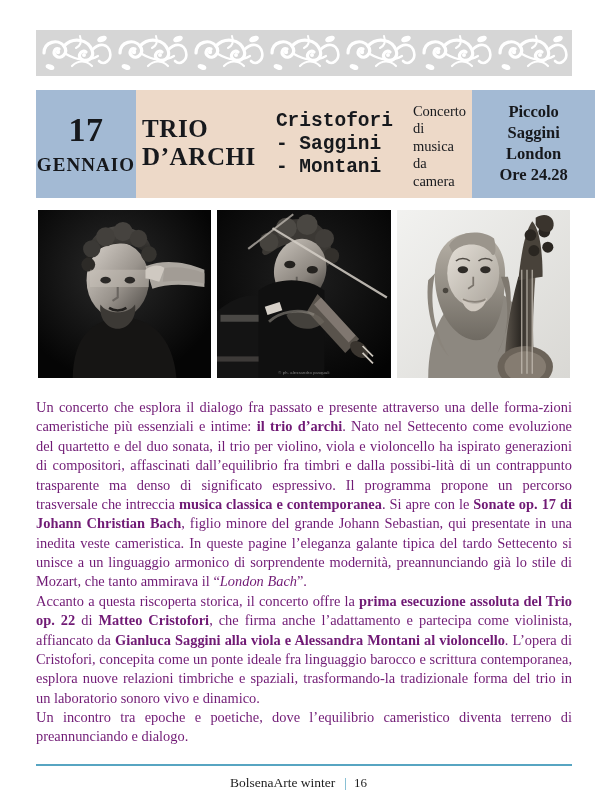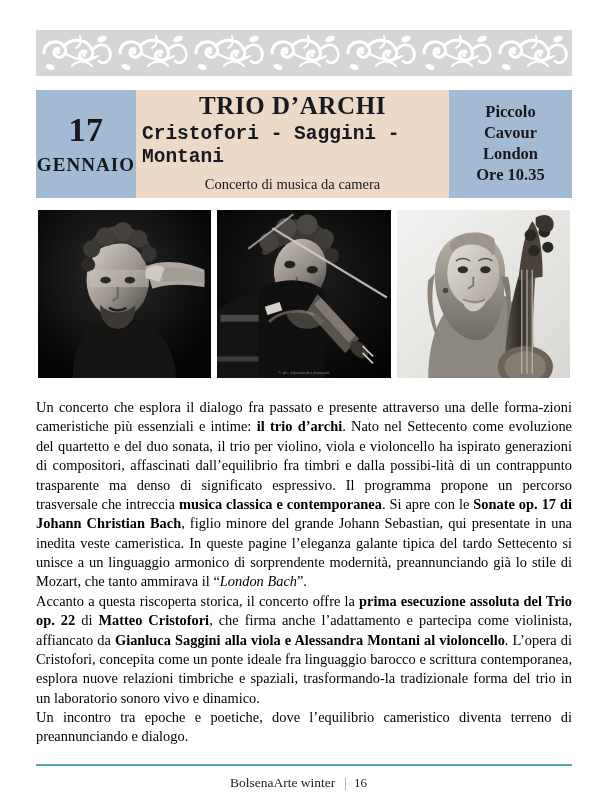--- a/index.html
+++ b/index.html
@@ -71,25 +71,26 @@
     font-weight: bold;
     letter-spacing: 1.1px;
     margin-top: 7px;
     color: #16181c;
   }
 
   .title-block {
     flex: 1 1 auto;
     background: #edd9c8;
     display: flex;
-    flex-direction: column;
+    flex-direction: row;
     align-items: center;
     justify-content: center;
     padding: 4px 6px 6px;
     box-sizing: border-box;
+    gap: 20px;
   }
   .title-main {
     font-size: 25px;
     font-weight: bold;
     letter-spacing: 0.6px;
     line-height: 1.12;
     color: #17191d;
   }
   .title-sub {
     font-size: 19.5px;
@@ -160,21 +161,21 @@
   
   .body-text {
     position: absolute;
     left: 36px;
     top: 398px;
     width: 536px;
     font-size: 14.4px;
     line-height: 1.345;
     text-align: justify;
     text-justify: inter-word;
-    color: #000000;
+    color: #701a75;
     hyphens: manual;
   }
   .body-text p {
     margin: 0;
   }
   .body-text b { font-weight: bold; }
   .body-text i { font-style: italic; }
 
   
   .footer-rule {
@@ -243,23 +244,23 @@
     </div>
 
     <div class="title-block">
       <div class="title-main">TRIO D’ARCHI</div>
       <div class="title-sub">Cristofori - Saggini - Montani</div>
       <div class="title-tag">Concerto di musica da camera</div>
     </div>
 
     <div class="venue-block">
       <div class="venue-line">Piccolo</div>
-      <div class="venue-line">Cavour</div>
+      <div class="venue-line">Saggini</div>
       <div class="venue-line">London</div>
-      <div class="venue-line">Ore 10.35</div>
+      <div class="venue-line">Ore 24.28</div>
     </div>
   </div>
 
   <div class="photo-row">
 
     <div class="photo">
       <svg viewBox="0 0 100 100" preserveAspectRatio="xMidYMid slice" aria-hidden="true">
         <defs>
           <radialGradient id="p1bg" cx="45%" cy="38%" r="62%">
             <stop offset="0%" stop-color="#2a2a2a"></stop>

